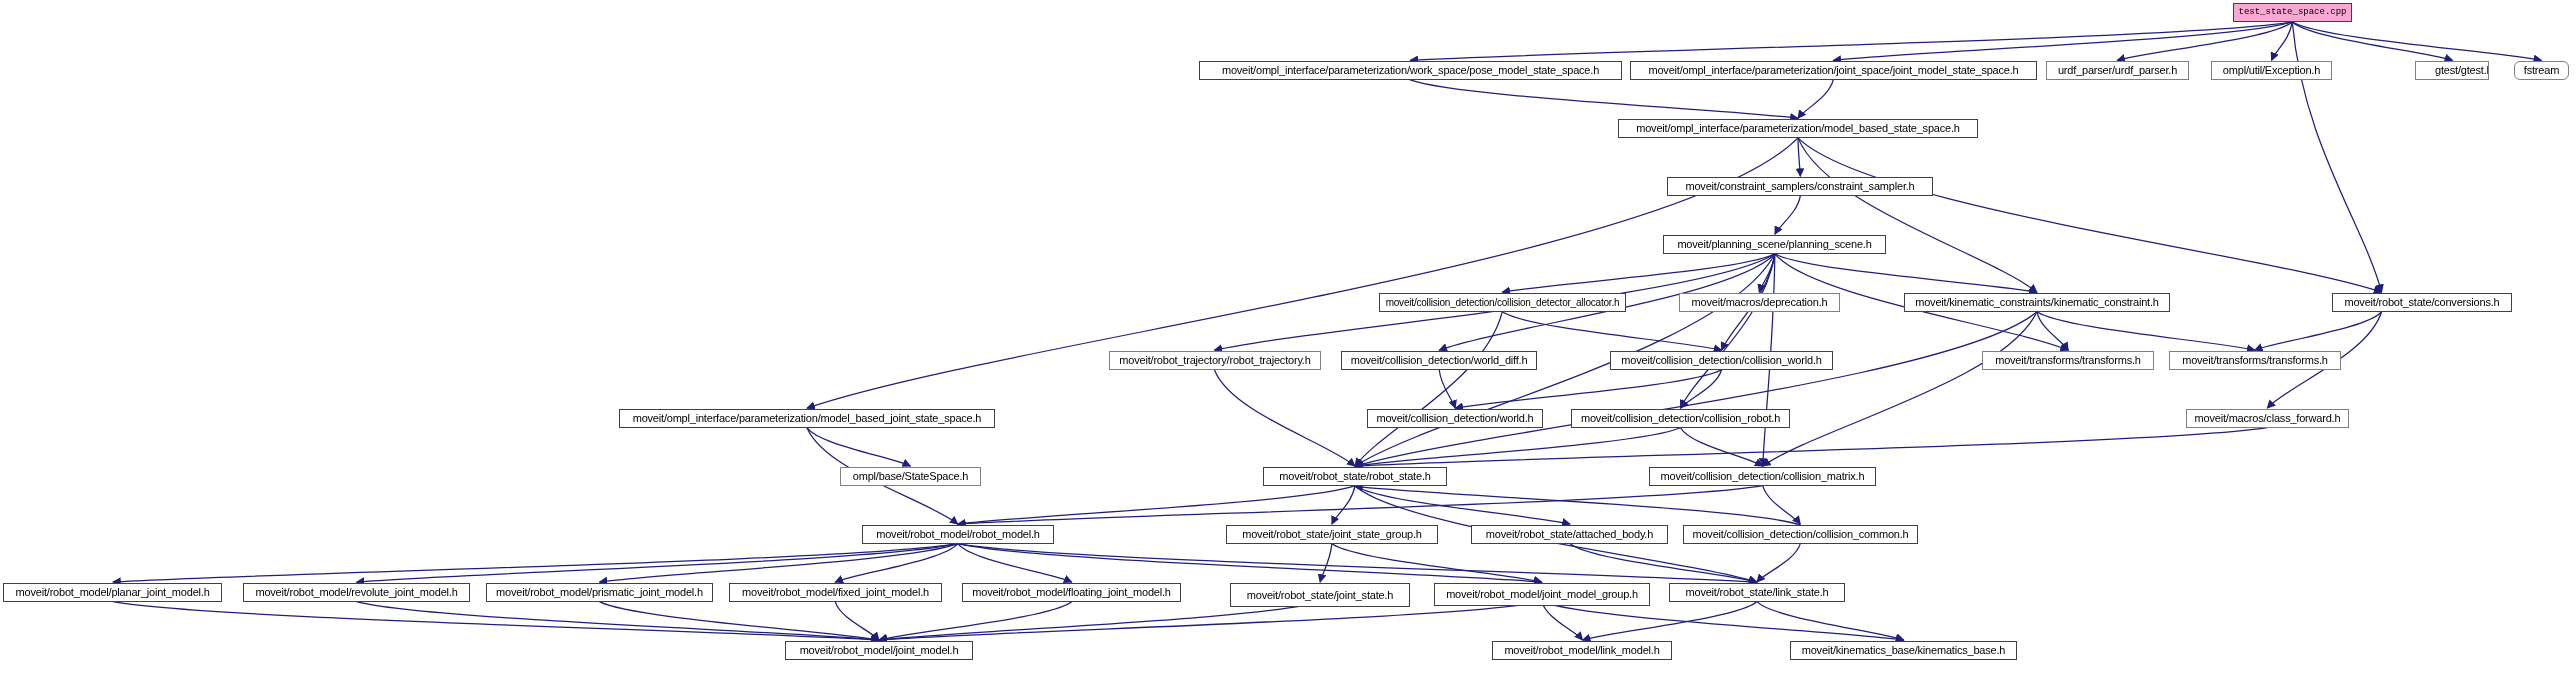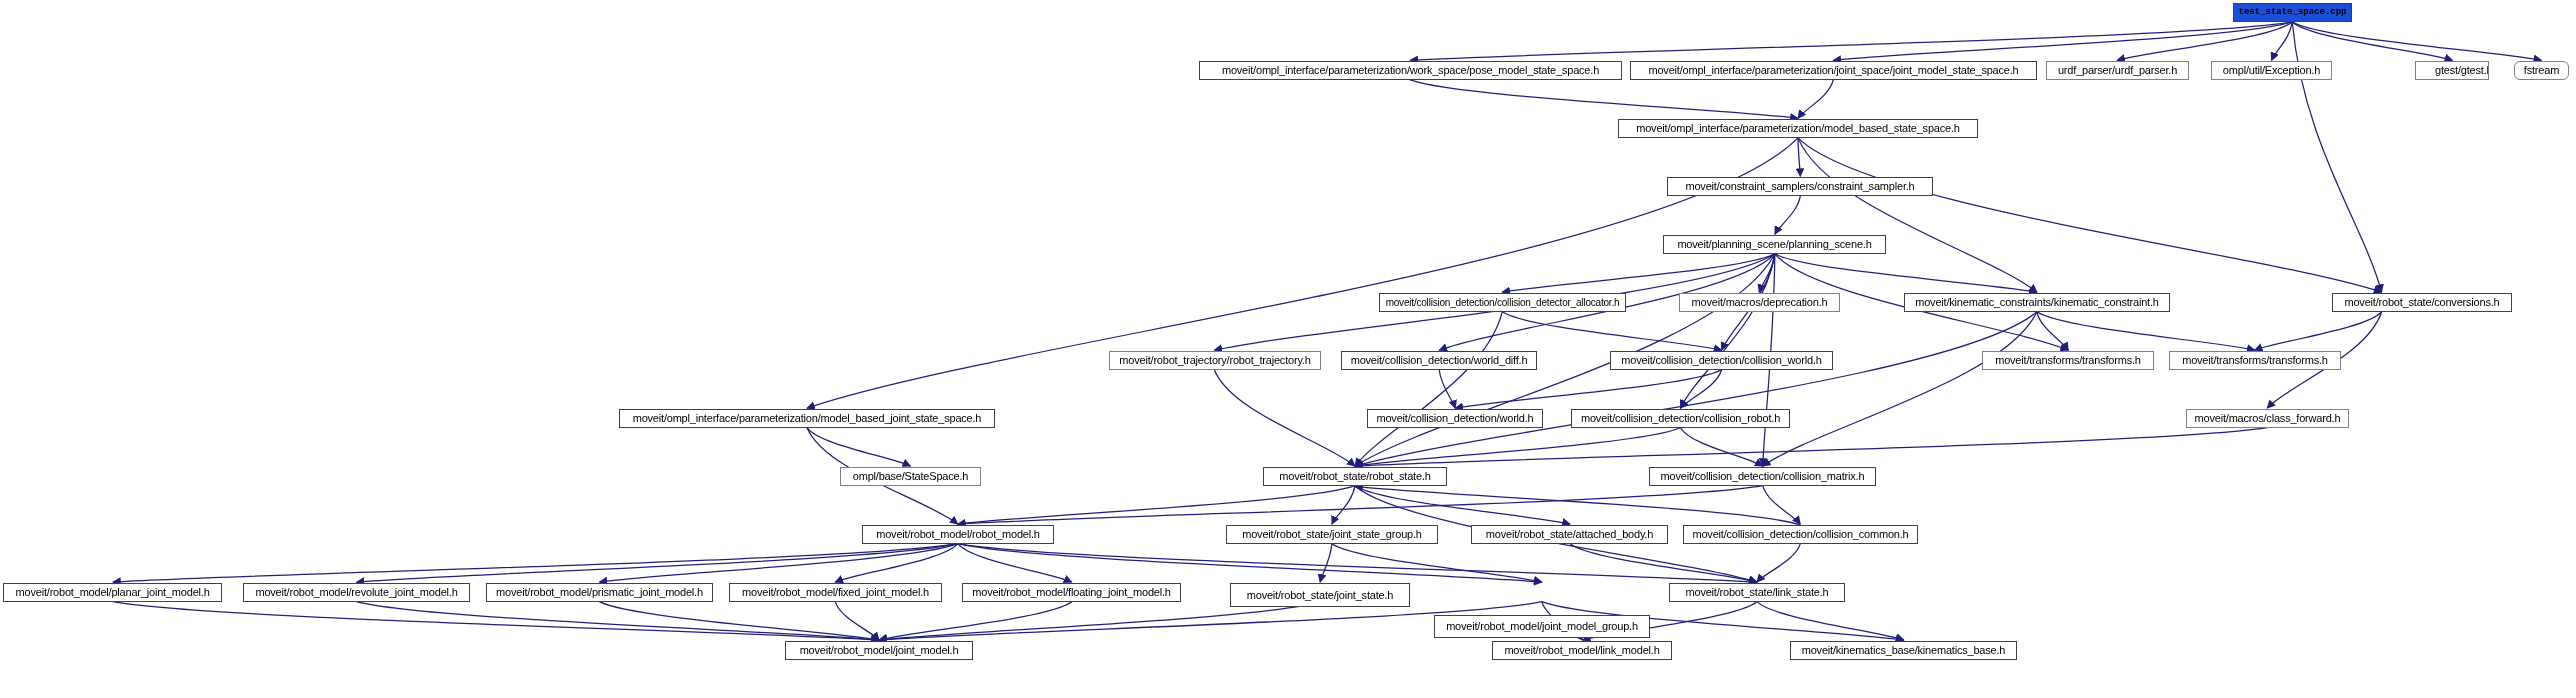--- a/index.html
+++ b/index.html
@@ -31,26 +31,25 @@
     align-items: center;
     justify-content: center;
     white-space: nowrap;
     color: #000000;
     font-size: 11px;
     line-height: 1;
     letter-spacing: -0.2px;
     z-index: 5;
   }
   .node.root {
-    background: #1d4ed8;
+    background: #f9a8d4;
     border: 1.6px solid #404040;
     font-family: "Liberation Mono", monospace;
     font-size: 10.2px;
     letter-spacing: 0;
-    font-weight: bold;
   }
   .node.bold {
     border: 1.6px solid #404040;
   }
   .node .label {
     display: block;
     padding: 0 3.1px;
     overflow: hidden;
     text-overflow: clip;
   }
@@ -240,21 +239,21 @@
       </div>
       <div class="node bold" style="left: 729px; top: 583px; width: 213px; height: 19px;">
         <span class="label">moveit/robot_model/fixed_joint_model.h</span>
       </div>
       <div class="node bold" style="left: 962px; top: 583px; width: 219px; height: 19px;">
         <span class="label">moveit/robot_model/floating_joint_model.h</span>
       </div>
       <div class="node bold" style="left: 1230px; top: 583px; width: 180px; height: 24px;">
         <span class="label">moveit/robot_state/joint_state.h</span>
       </div>
-      <div class="node bold" style="left: 1434px; top: 583px; width: 216px; height: 23px; margin-top: 32px;">
+      <div class="node bold" style="left: 1434px; top: 583px; width: 216px; height: 23px;">
         <span class="label">moveit/robot_model/joint_model_group.h</span>
       </div>
       <div class="node bold" style="left: 1669px; top: 583px; width: 176px; height: 19px;">
         <span class="label">moveit/robot_state/link_state.h</span>
       </div>
       <div class="node bold" style="left: 785px; top: 641px; width: 188px; height: 19px;">
         <span class="label">moveit/robot_model/joint_model.h</span>
       </div>
       <div class="node bold" style="left: 1492px; top: 641px; width: 180px; height: 19px;">
         <span class="label">moveit/robot_model/link_model.h</span>

